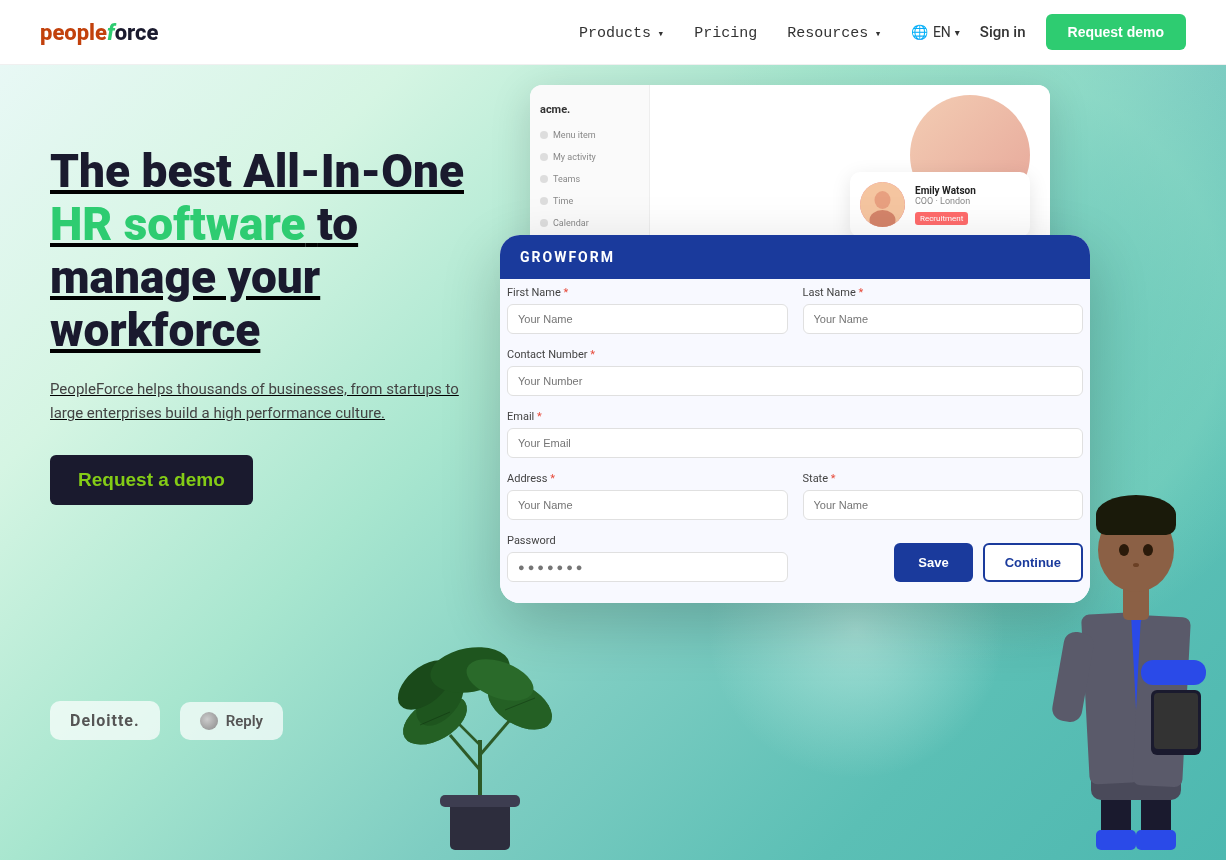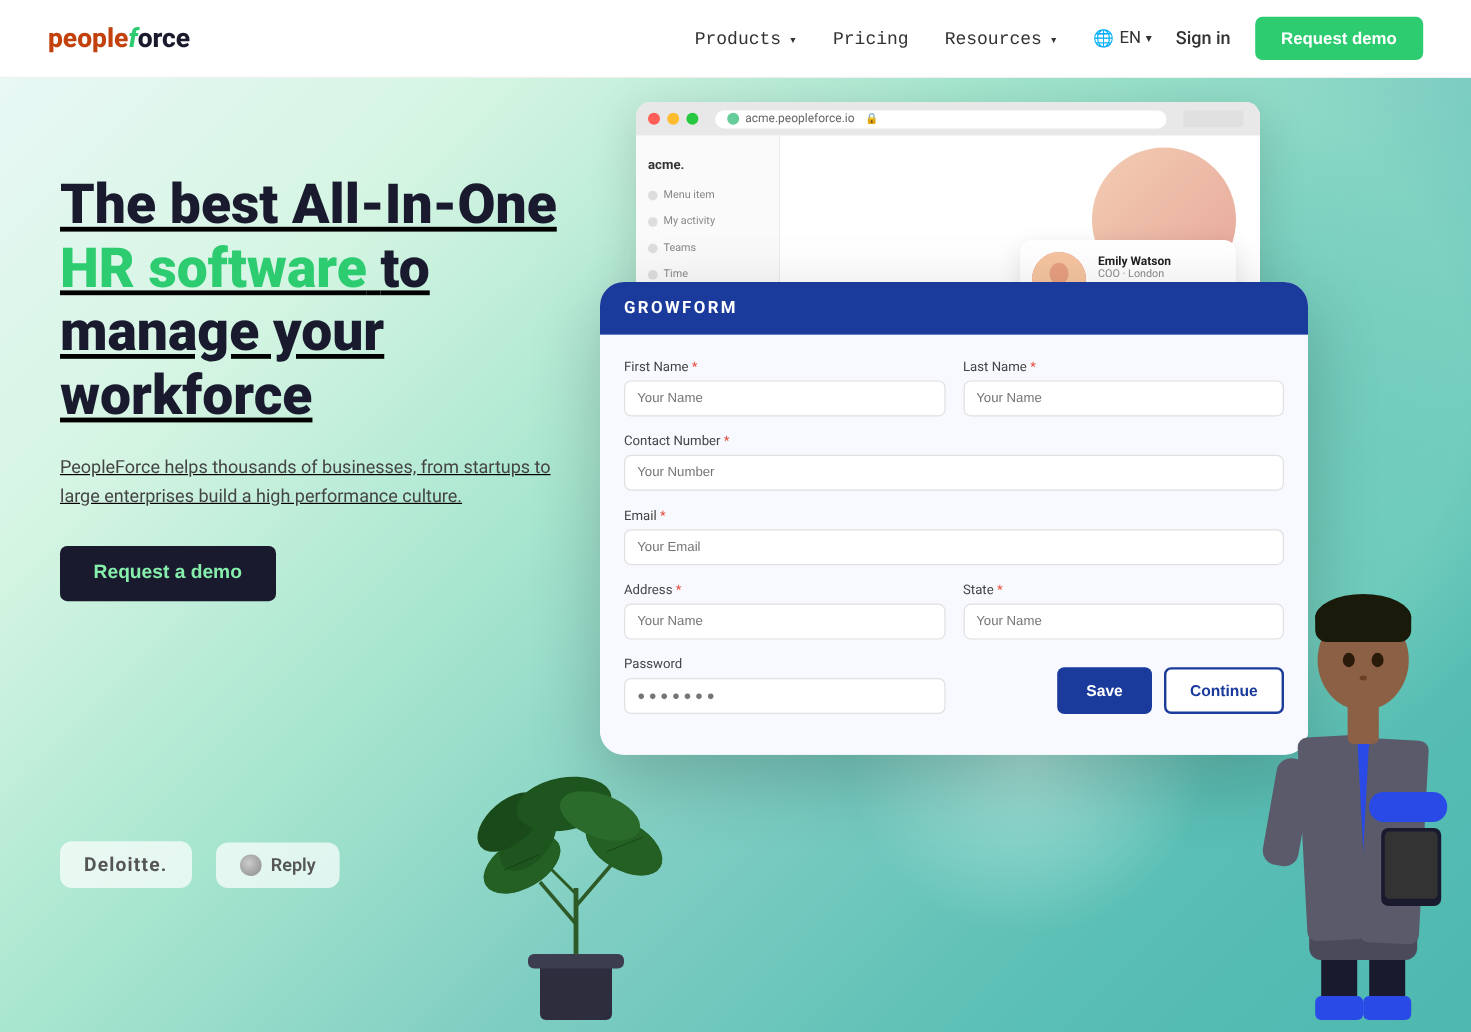--- a/index.html
+++ b/index.html
@@ -117,25 +117,25 @@
     }
     .hero-description {
       font-size: 15px;
       color: #444;
       line-height: 1.6;
       margin-bottom: 30px;
       max-width: 420px;
     }
     .btn-request-demo {
       background: #1a1a2e;
-      color: #86efac;
+      color: #84cc16;
       border: none;
       padding: 14px 28px;
       border-radius: 6px;
-      font-size: 16px;
+      font-size: 19px;
       font-weight: 600;
       cursor: pointer;
     }
 
     
     .brand-logos {
       position: absolute;
       bottom: 120px;
       left: 50px;
       display: flex;
@@ -337,21 +337,21 @@
     }
     .tablet-form-header {
       background: #1a3a9c;
       padding: 14px 20px;
       color: #fff;
       font-size: 14px;
       font-weight: 700;
       letter-spacing: 2px;
     }
     .tablet-form-body {
-      padding: 20px;
+      padding: 7px;
       background: #f8f9ff;
     }
     .form-row {
       display: flex;
       gap: 15px;
       margin-bottom: 14px;
     }
     .form-group {
       flex: 1;
     }
@@ -480,31 +480,20 @@
       <div class="brand-logo-item">
         <div class="reply-dot"></div>
         <span class="reply-text">Reply</span>
       </div>
     </div>
   </div>
 
   <div class="hero-right">
 
     <div class="browser-mockup">
-      <div class="browser-bar">
-        <div class="browser-dot" style="background:#ff5f57;"></div>
-        <div class="browser-dot" style="background:#febc2e;"></div>
-        <div class="browser-dot" style="background:#28c840;"></div>
-        <div class="browser-url">
-          <span class="browser-url-icon"></span>
-          <span>acme.peopleforce.io</span>
-          <span style="margin-left:4px; font-size:9px;">🔒</span>
-        </div>
-        <div style="width:50px;height:14px;background:#e0e0e0;border-radius:3px;margin-right:4px;"></div>
-      </div>
       <div class="browser-content">
         <div class="browser-sidebar">
           <div style="padding:8px 10px;font-size:11px;font-weight:700;color:#333;">acme.</div>
           <div class="browser-sidebar-item">Menu item</div>
           <div class="browser-sidebar-item">My activity</div>
           <div class="browser-sidebar-item">Teams</div>
           <div class="browser-sidebar-item">Time</div>
           <div class="browser-sidebar-item">Calendar</div>
           <div class="browser-sidebar-item">Director</div>
         </div>

